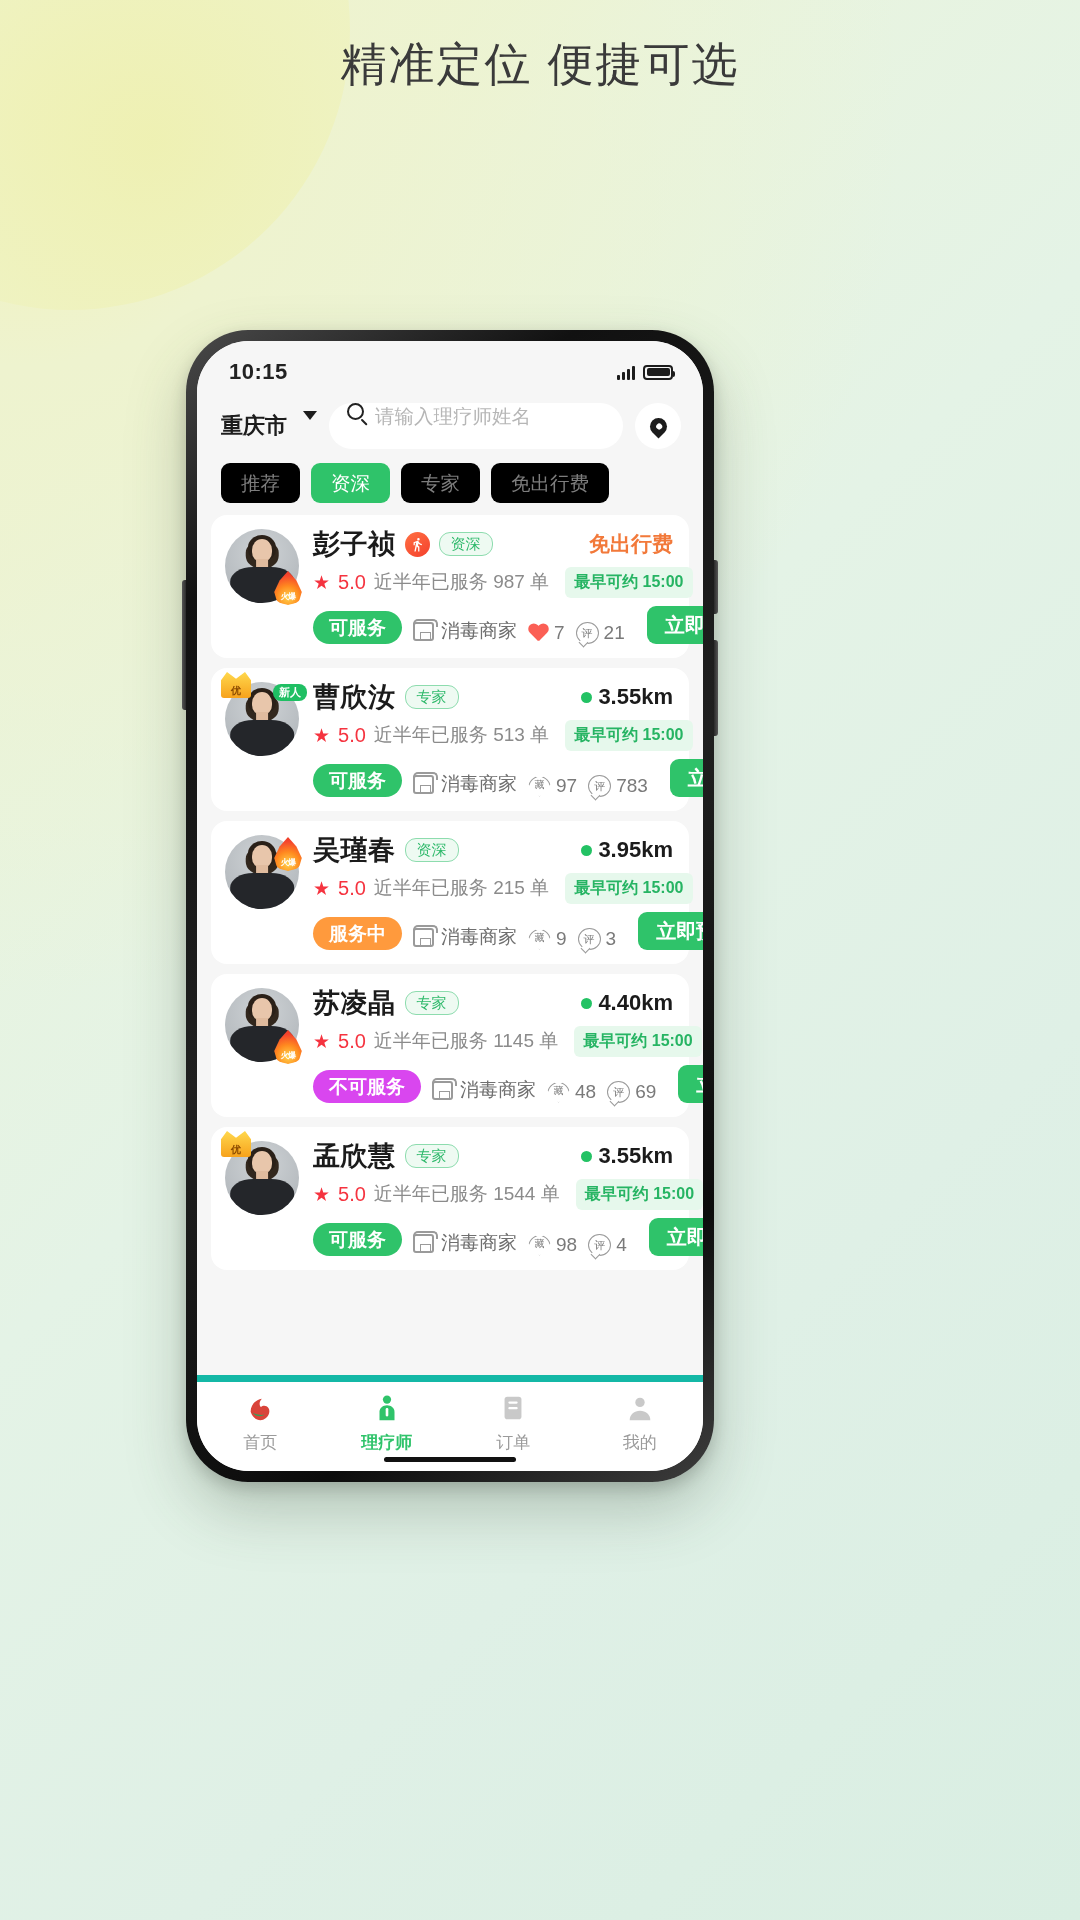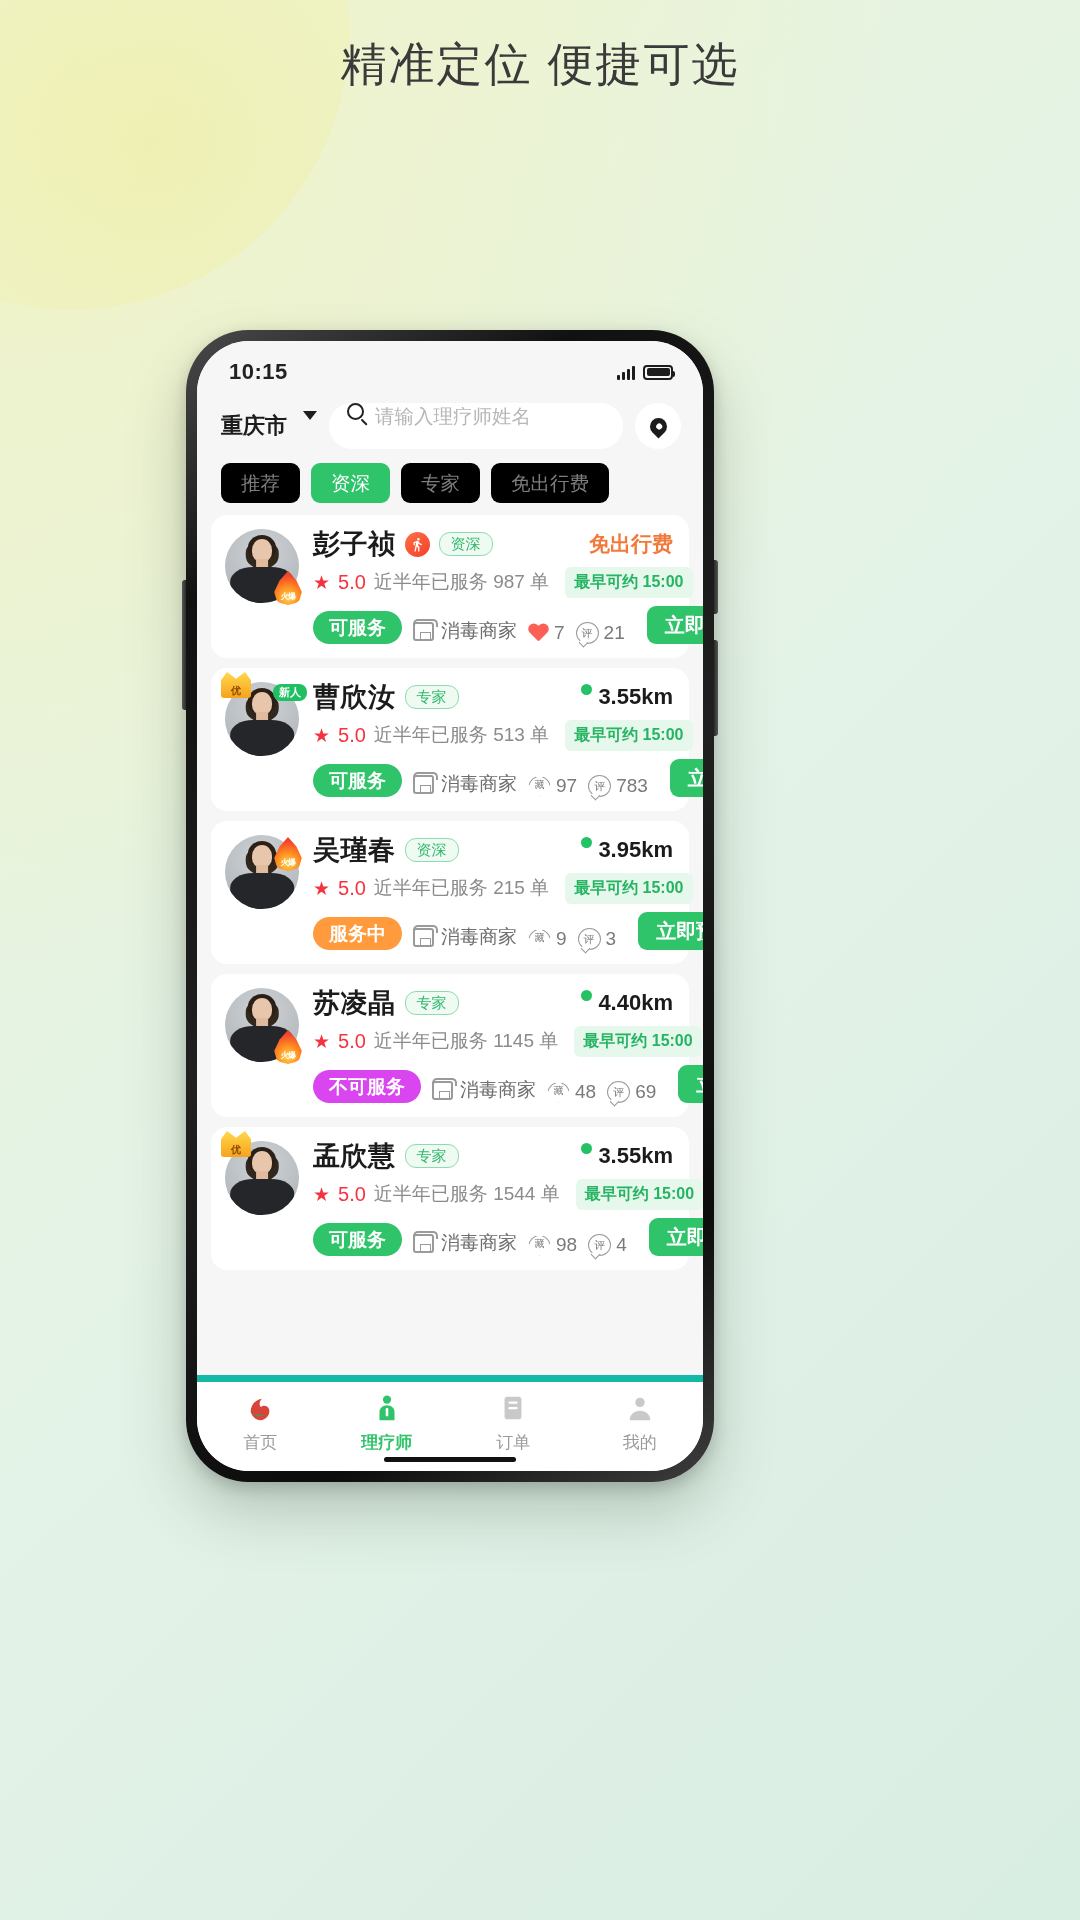--- a/index.html
+++ b/index.html
@@ -151,21 +151,21 @@
     background:linear-gradient(145deg,#ff7043,#f4402c);
     display:flex;align-items:center;justify-content:center;flex:0 0 auto;
   }
   .run-icon svg{width:15px;height:15px;fill:#fff;}
   .tag-level{
     border:1.3px solid #8ddcae; color:#2fb96b; background:#eefaf2;
     font-size:15px; padding:3px 11px; border-radius:11px; line-height:1.1; white-space:nowrap;
   }
   .row1 .spacer{flex:1 1 auto;}
   .freeride{ font-size:21px; color:#f2793a; font-weight:700; white-space:nowrap;}
-  .dist{ font-size:22px; color:#1b1b1b; font-weight:700; display:flex;align-items:flex-start;gap:6px;white-space:nowrap;}
+  .dist{ font-size:22px; color:#1b1b1b; font-weight:700; display:flex;align-items:center;gap:6px;white-space:nowrap;}
   .dot-green{width:11px;height:11px;border-radius:50%;background:#23c264;display:inline-block;}
 
   .row2{ display:flex; align-items:center; gap:8px; margin-top:9px; height:28px;}
   .star{color:#f5333f;font-size:19px;line-height:1;}
   .score{color:#f5333f;font-size:20px;font-weight:500;}
   .served{color:#8b8b8b;font-size:19px;white-space:nowrap;}
   .row2 .spacer{flex:1 1 auto;}
   .timebadge{
     background:#e6f8ec;color:#26b463;font-size:16px;font-weight:600;
     padding:5px 9px;border-radius:6px;white-space:nowrap;

